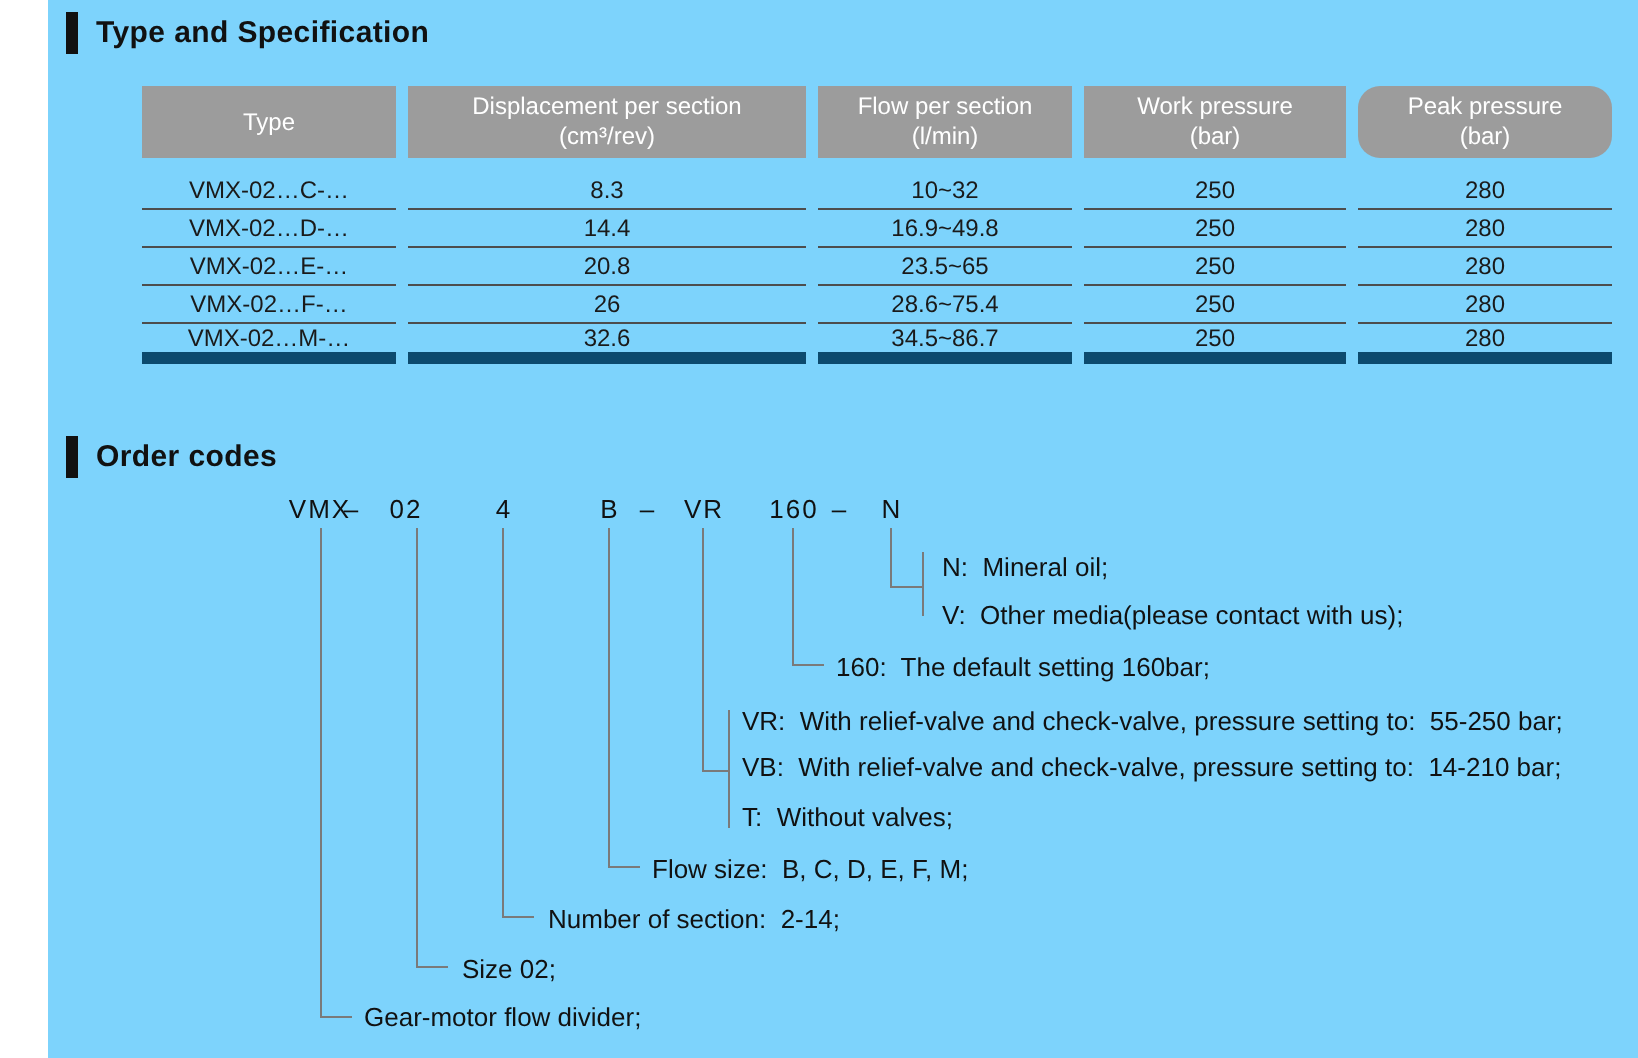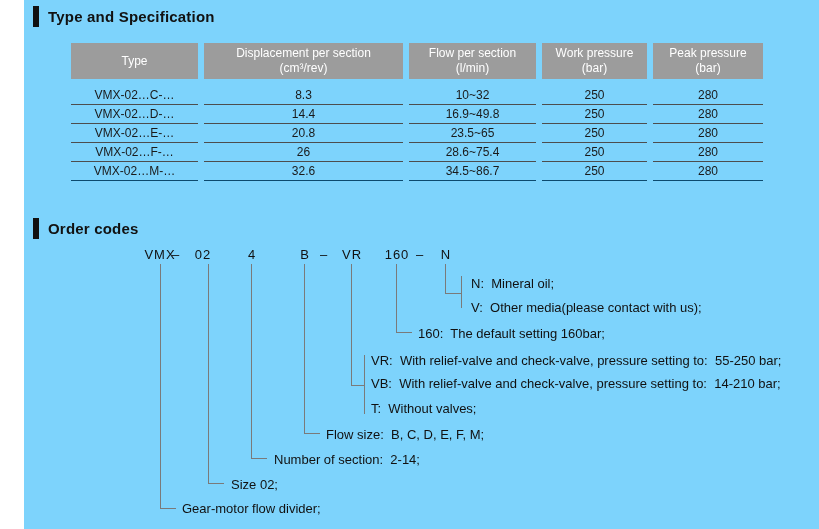--- a/index.html
+++ b/index.html
@@ -41,26 +41,26 @@
   }
   table.spec td {
     font-size: 12px;
     height: 19px;
     text-align: center;
     vertical-align: middle;
     border-bottom: 1px solid #4d4d4d;
     padding: 0 2px;
   }
   table.spec tr.spacer td { border-bottom: none; height: 7px; }
-  table.spec tr.last td { border-bottom: 1px solid #0c4a6e; }
+  table.spec tr.last td { border-bottom: 6px solid #0c4a6e; }
   .w-type { width: 127px; }
   .w-disp { width: 199px; }
   .w-flow { width: 127px; }
-  .w-work { width: 105px; }
-  .w-peak { width: 110px; }
+  .w-work { width: 131px; }
+  .w-peak { width: 127px; border-radius: 11px; }
 
   
   .tok {
     position: absolute;
     top: 247px;
     transform: translateX(-50%);
     font-size: 13px;
     letter-spacing: 1px;
     color: #111111;
     white-space: pre;

